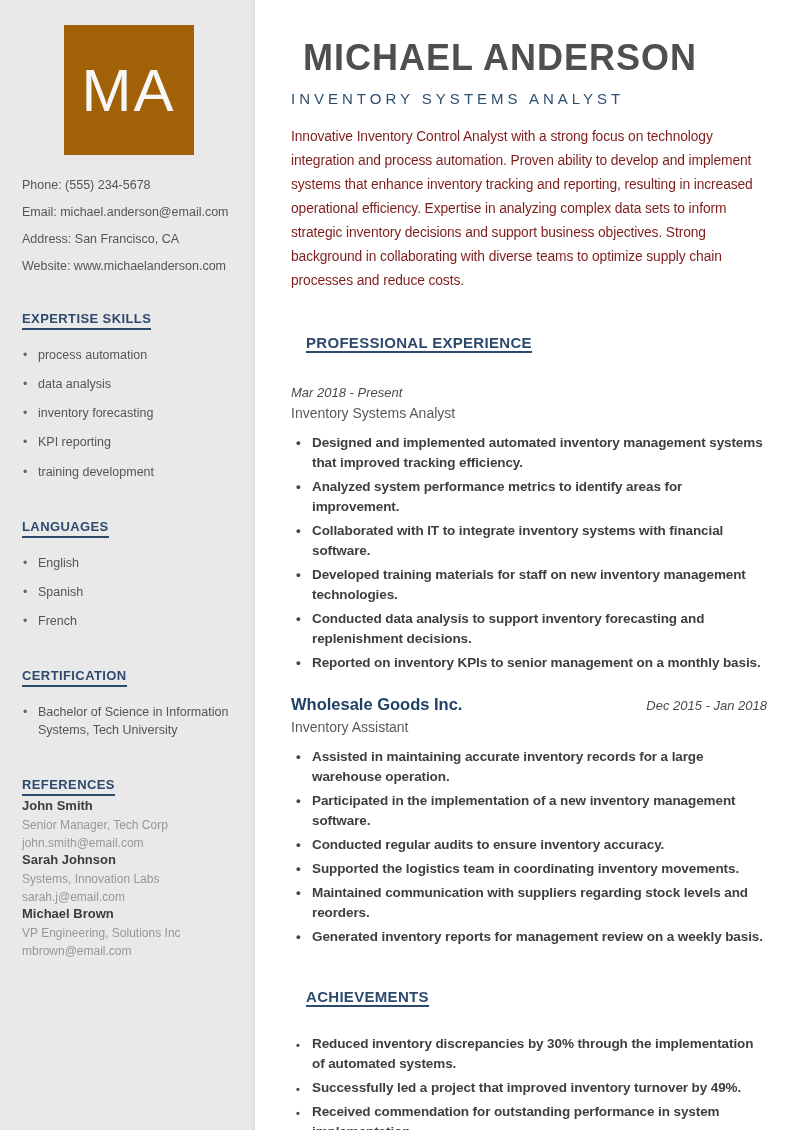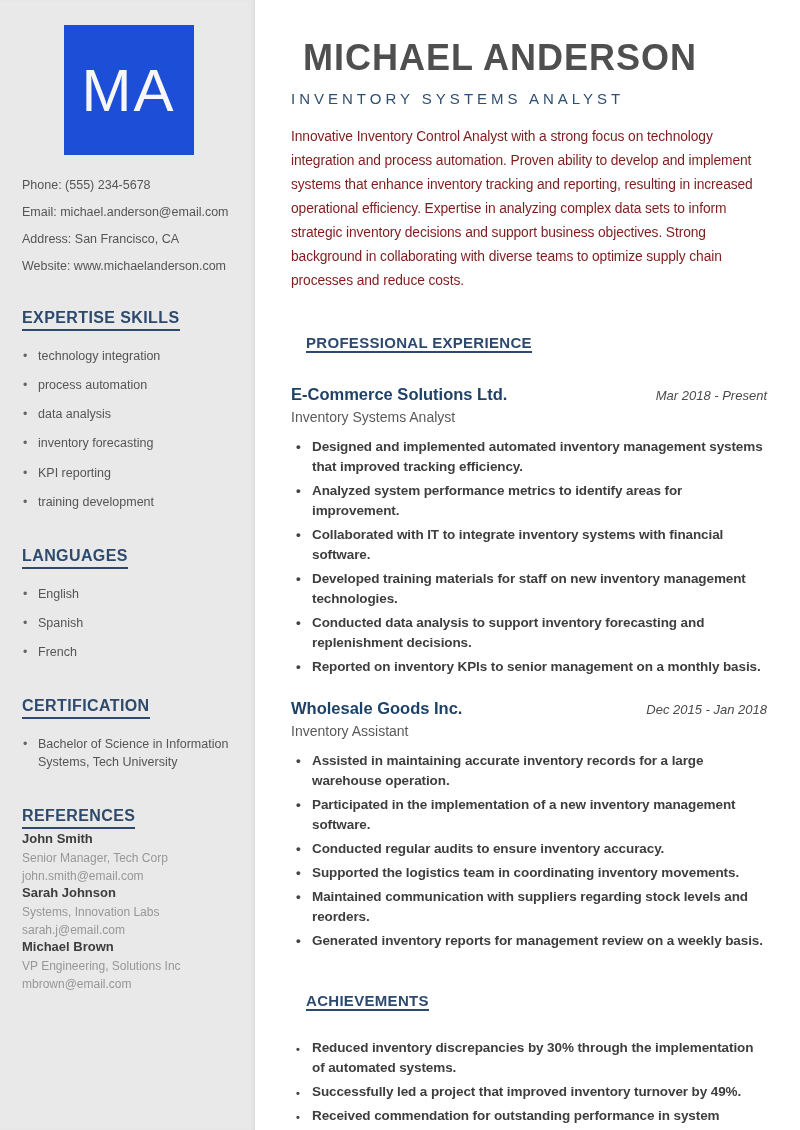--- a/index.html
+++ b/index.html
@@ -15,32 +15,32 @@
   
   .sidebar {
     width: 255px; flex-shrink: 0;
     background: #e9e9e9;
     padding: 25px 20px 20px 22px;
     box-shadow: inset -3px 0 4px -2px rgba(0,0,0,0.08);
   }
   .avatar {
     width: 130px; height: 130px;
     margin: 0 auto;
-    background: #1d4ed8;
+    background: #a16207;
     color: #f7f7f7;
     display: flex; align-items: center; justify-content: center;
     font-size: 60px; letter-spacing: 2px;
   }
   .contact { margin-top: 23px; }
   .contact-line { font-size: 12.5px; color: #555555; margin-bottom: 13px; }
 
   .side-sec { margin-top: 36px; }
   .side-h {
     display: inline-block;
-    font-size: 16px; font-weight: bold;
+    font-size: 13px; font-weight: bold;
     color: #2d4a6e; letter-spacing: 0.4px;
     border-bottom: 2px solid #2d4a6e;
     padding-bottom: 2px;
     margin: 0;
   }
   .side-list { list-style: none; margin: 16px 0 0; padding: 0; }
   .side-list li {
     position: relative;
     font-size: 12.5px; color: #555555;
     line-height: 1.45;
@@ -112,21 +112,20 @@
 
       <div class="contact-line">Address: San Francisco, CA</div>
 
       <div class="contact-line">Website: www.michaelanderson.com</div>
     </div>
 
   <section class="side-sec">
     <h2 class="side-h">EXPERTISE SKILLS</h2>
     <ul class="side-list">
 
-        <li>technology integration</li>
 
         <li>process automation</li>
 
         <li>data analysis</li>
 
         <li>inventory forecasting</li>
 
         <li>KPI reporting</li>
 
         <li>training development</li>
@@ -181,21 +180,20 @@
 <main class="main">
   <h1 class="name">MICHAEL ANDERSON</h1>
   <div class="job-title">INVENTORY SYSTEMS ANALYST</div>
   <p class="summary">Innovative Inventory Control Analyst with a strong focus on technology integration and process automation. Proven ability to develop and implement systems that enhance inventory tracking and reporting, resulting in increased operational efficiency. Expertise in analyzing complex data sets to inform strategic inventory decisions and support business objectives. Strong background in collaborating with diverse teams to optimize supply chain processes and reduce costs.</p>
 
   <section class="main-sec">
     <h2 class="main-h">PROFESSIONAL EXPERIENCE</h2>
 
     <div class="job">
       <div class="job-head">
-        <span class="company">E-Commerce Solutions Ltd.</span>
         <span class="dates">Mar 2018 - Present</span>
       </div>
       <div class="role">Inventory Systems Analyst</div>
       <ul class="blist">
 
           <li>Designed and implemented automated inventory management systems that improved tracking efficiency.</li>
 
           <li>Analyzed system performance metrics to identify areas for improvement.</li>
 
           <li>Collaborated with IT to integrate inventory systems with financial software.</li>

